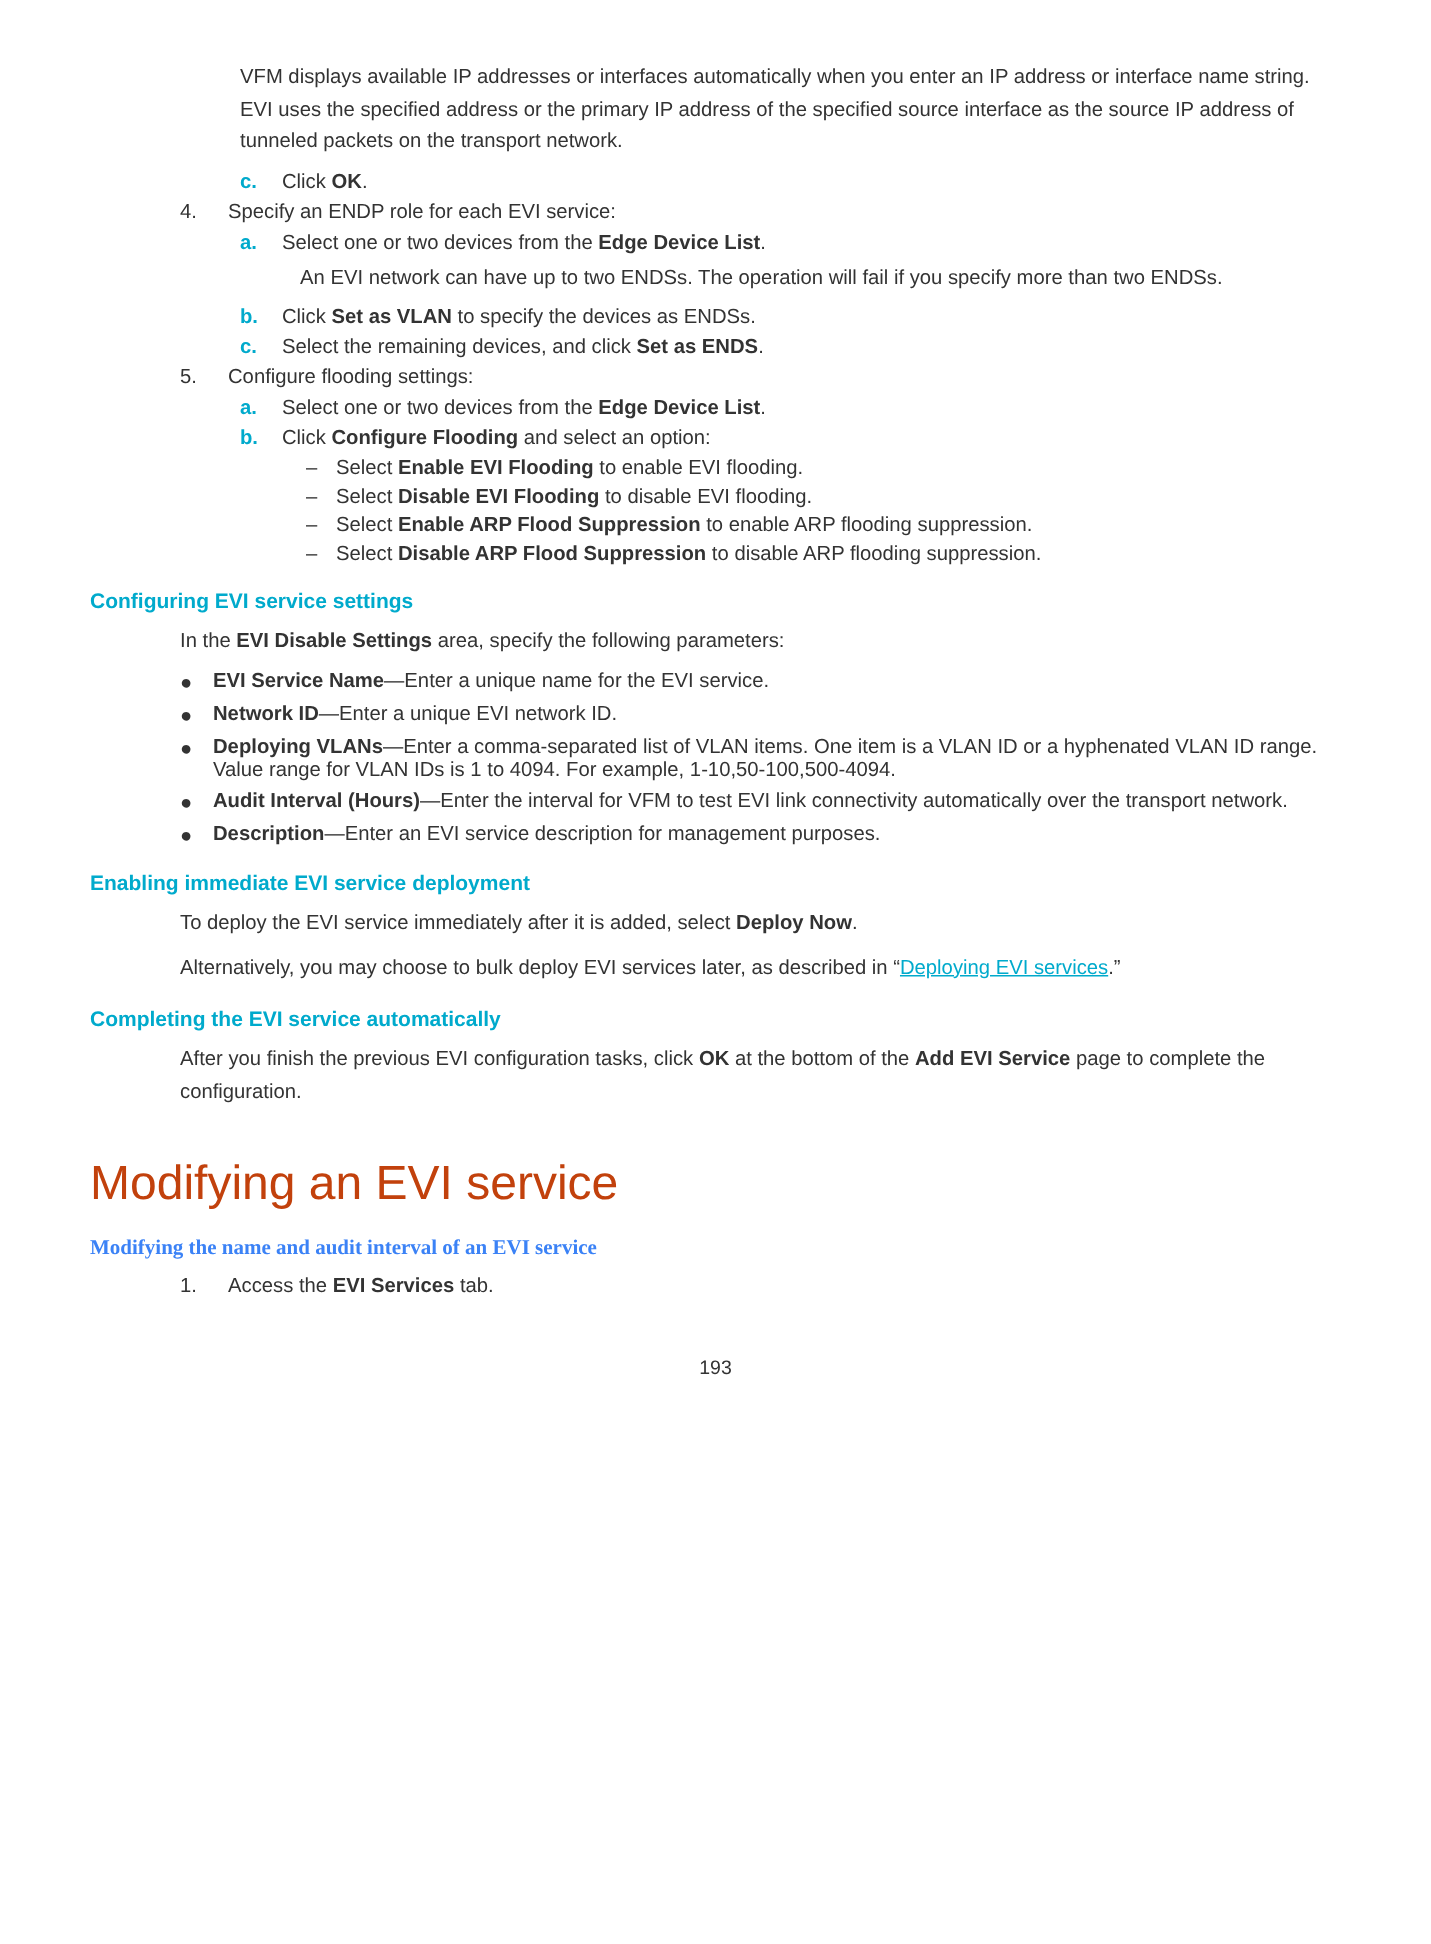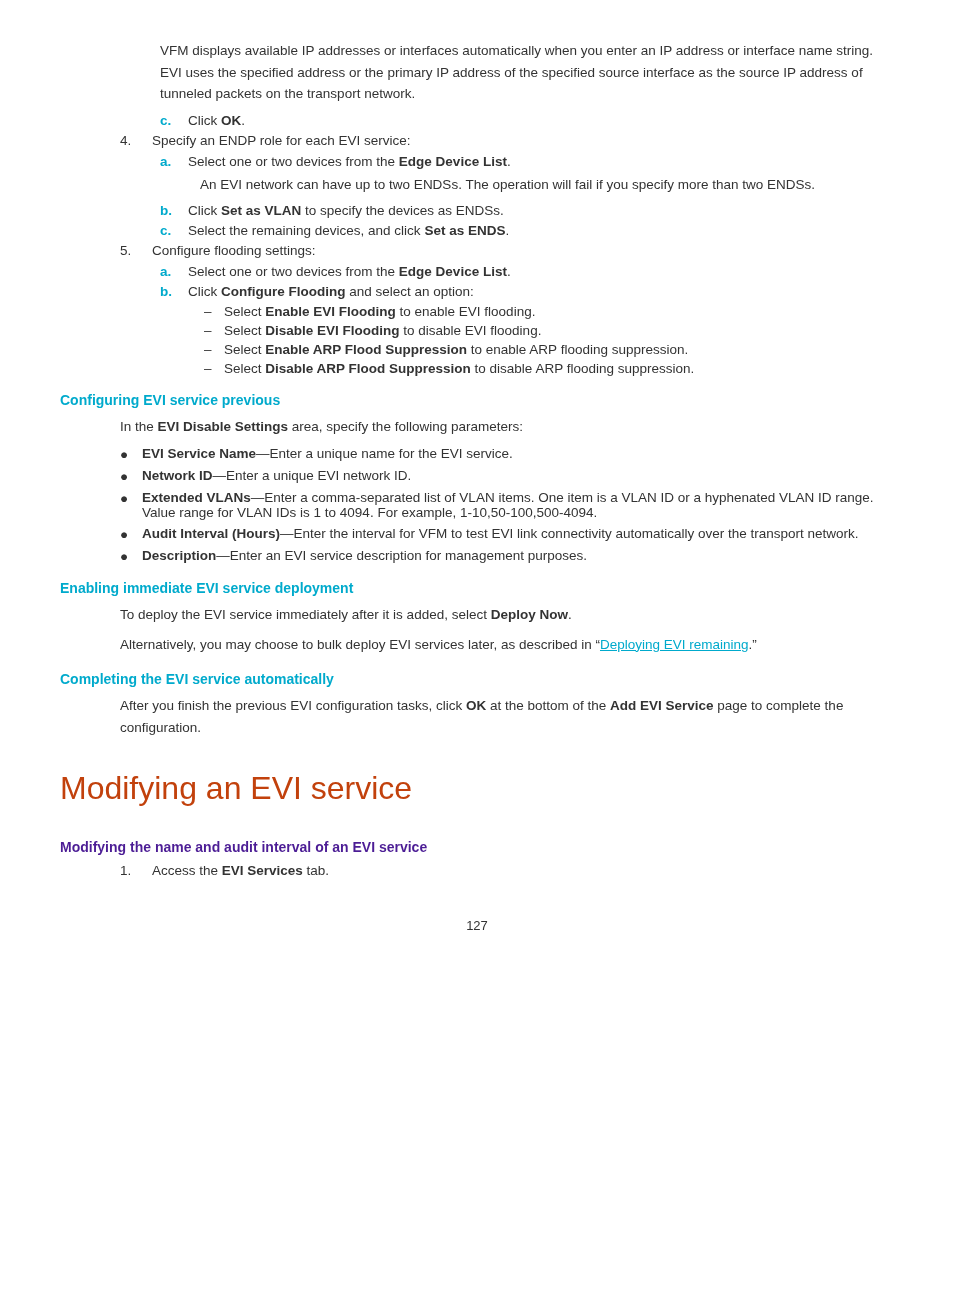--- a/index.html
+++ b/index.html
@@ -70,25 +70,26 @@
       margin-bottom: 8px;
     }
     .big-heading {
       color: #c2410c;
       font-size: 32px;
       font-weight: normal;
       margin-top: 32px;
       margin-bottom: 16px;
     }
     .sub-heading {
-      color: #4c1d95;
+      color: #3b82f6;
       font-size: 14px;
       font-weight: bold;
-      margin-top: 32px;
-      margin-bottom: 8px;
+      margin-top: 18px;
+      margin-bottom: 8px;
+      font-family: Liberation Serif, serif;
     }
     .page-number {
       text-align: center;
       margin-top: 40px;
       color: #333;
       font-size: 13px;
     }
     .link-text {
       color: #00aacc;
       text-decoration: underline;
@@ -187,71 +188,71 @@
       <span>Select </span><b>Enable ARP Flood Suppression</b><span> to enable ARP flooding suppression.</span>
     </span>
   </div>
   <div class="dash-item indent-3">
     <span class="dash">–</span>
     <span>
       <span>Select </span><b>Disable ARP Flood Suppression</b><span> to disable ARP flooding suppression.</span>
     </span>
   </div>
 
-  <div class="section-heading">Configuring EVI service previous</div>
+  <div class="section-heading">Configuring EVI service settings</div>
 
   <div class="top-indent-para-2">
     <span>In the </span><b>EVI Disable Settings</b><span> area, specify the following parameters:</span>
   </div>
 
   <div id="bullets-container">
   <div class="bullet-item indent-1">
       <span class="bullet">●</span>
       <span><b>EVI Service Name</b>—Enter a unique name for the EVI service.</span>
     </div>
       <div class="bullet-item indent-1">
       <span class="bullet">●</span>
       <span><b>Network ID</b>—Enter a unique EVI network ID.</span>
     </div>
       <div class="bullet-item indent-1">
       <span class="bullet">●</span>
-      <span><b>Extended VLANs</b>—Enter a comma-separated list of VLAN items. One item is a VLAN ID or a hyphenated VLAN ID range. Value range for VLAN IDs is 1 to 4094. For example, 1-10,50-100,500-4094.</span>
+      <span><b>Deploying VLANs</b>—Enter a comma-separated list of VLAN items. One item is a VLAN ID or a hyphenated VLAN ID range. Value range for VLAN IDs is 1 to 4094. For example, 1-10,50-100,500-4094.</span>
     </div>
       <div class="bullet-item indent-1">
       <span class="bullet">●</span>
       <span><b>Audit Interval (Hours)</b>—Enter the interval for VFM to test EVI link connectivity automatically over the transport network.</span>
     </div>
       <div class="bullet-item indent-1">
       <span class="bullet">●</span>
       <span><b>Description</b>—Enter an EVI service description for management purposes.</span>
     </div>
     </div>
 
   <div class="section-heading">Enabling immediate EVI service deployment</div>
 
   <div class="top-indent-para-2">
     <span>To deploy the EVI service immediately after it is added, select </span><b>Deploy Now</b><span>.</span>
   </div>
 
   <div class="top-indent-para-2">
-    <span>Alternatively, you may choose to bulk deploy EVI services later, as described in “</span><span class="link-text">Deploying EVI remaining</span><span>.”</span>
+    <span>Alternatively, you may choose to bulk deploy EVI services later, as described in “</span><span class="link-text">Deploying EVI services</span><span>.”</span>
   </div>
 
   <div class="section-heading">Completing the EVI service automatically</div>
 
   <div class="top-indent-para-2">
     <span>After you finish the previous EVI configuration tasks, click </span><b>OK</b><span> at the bottom of the </span><b>Add EVI Service</b><span> page to complete the configuration.</span>
   </div>
 
   <div class="big-heading">Modifying an EVI service</div>
 
   <div class="sub-heading">Modifying the name and audit interval of an EVI service</div>
 
   <div class="numbered-item indent-1">
     <span class="num">1.</span>
     <span>
       <span>Access the </span><b>EVI Services</b><span> tab.</span>
     </span>
   </div>
 
-  <div class="page-number">127</div>
+  <div class="page-number">193</div>
 
 </div>
 
 </body></html>

